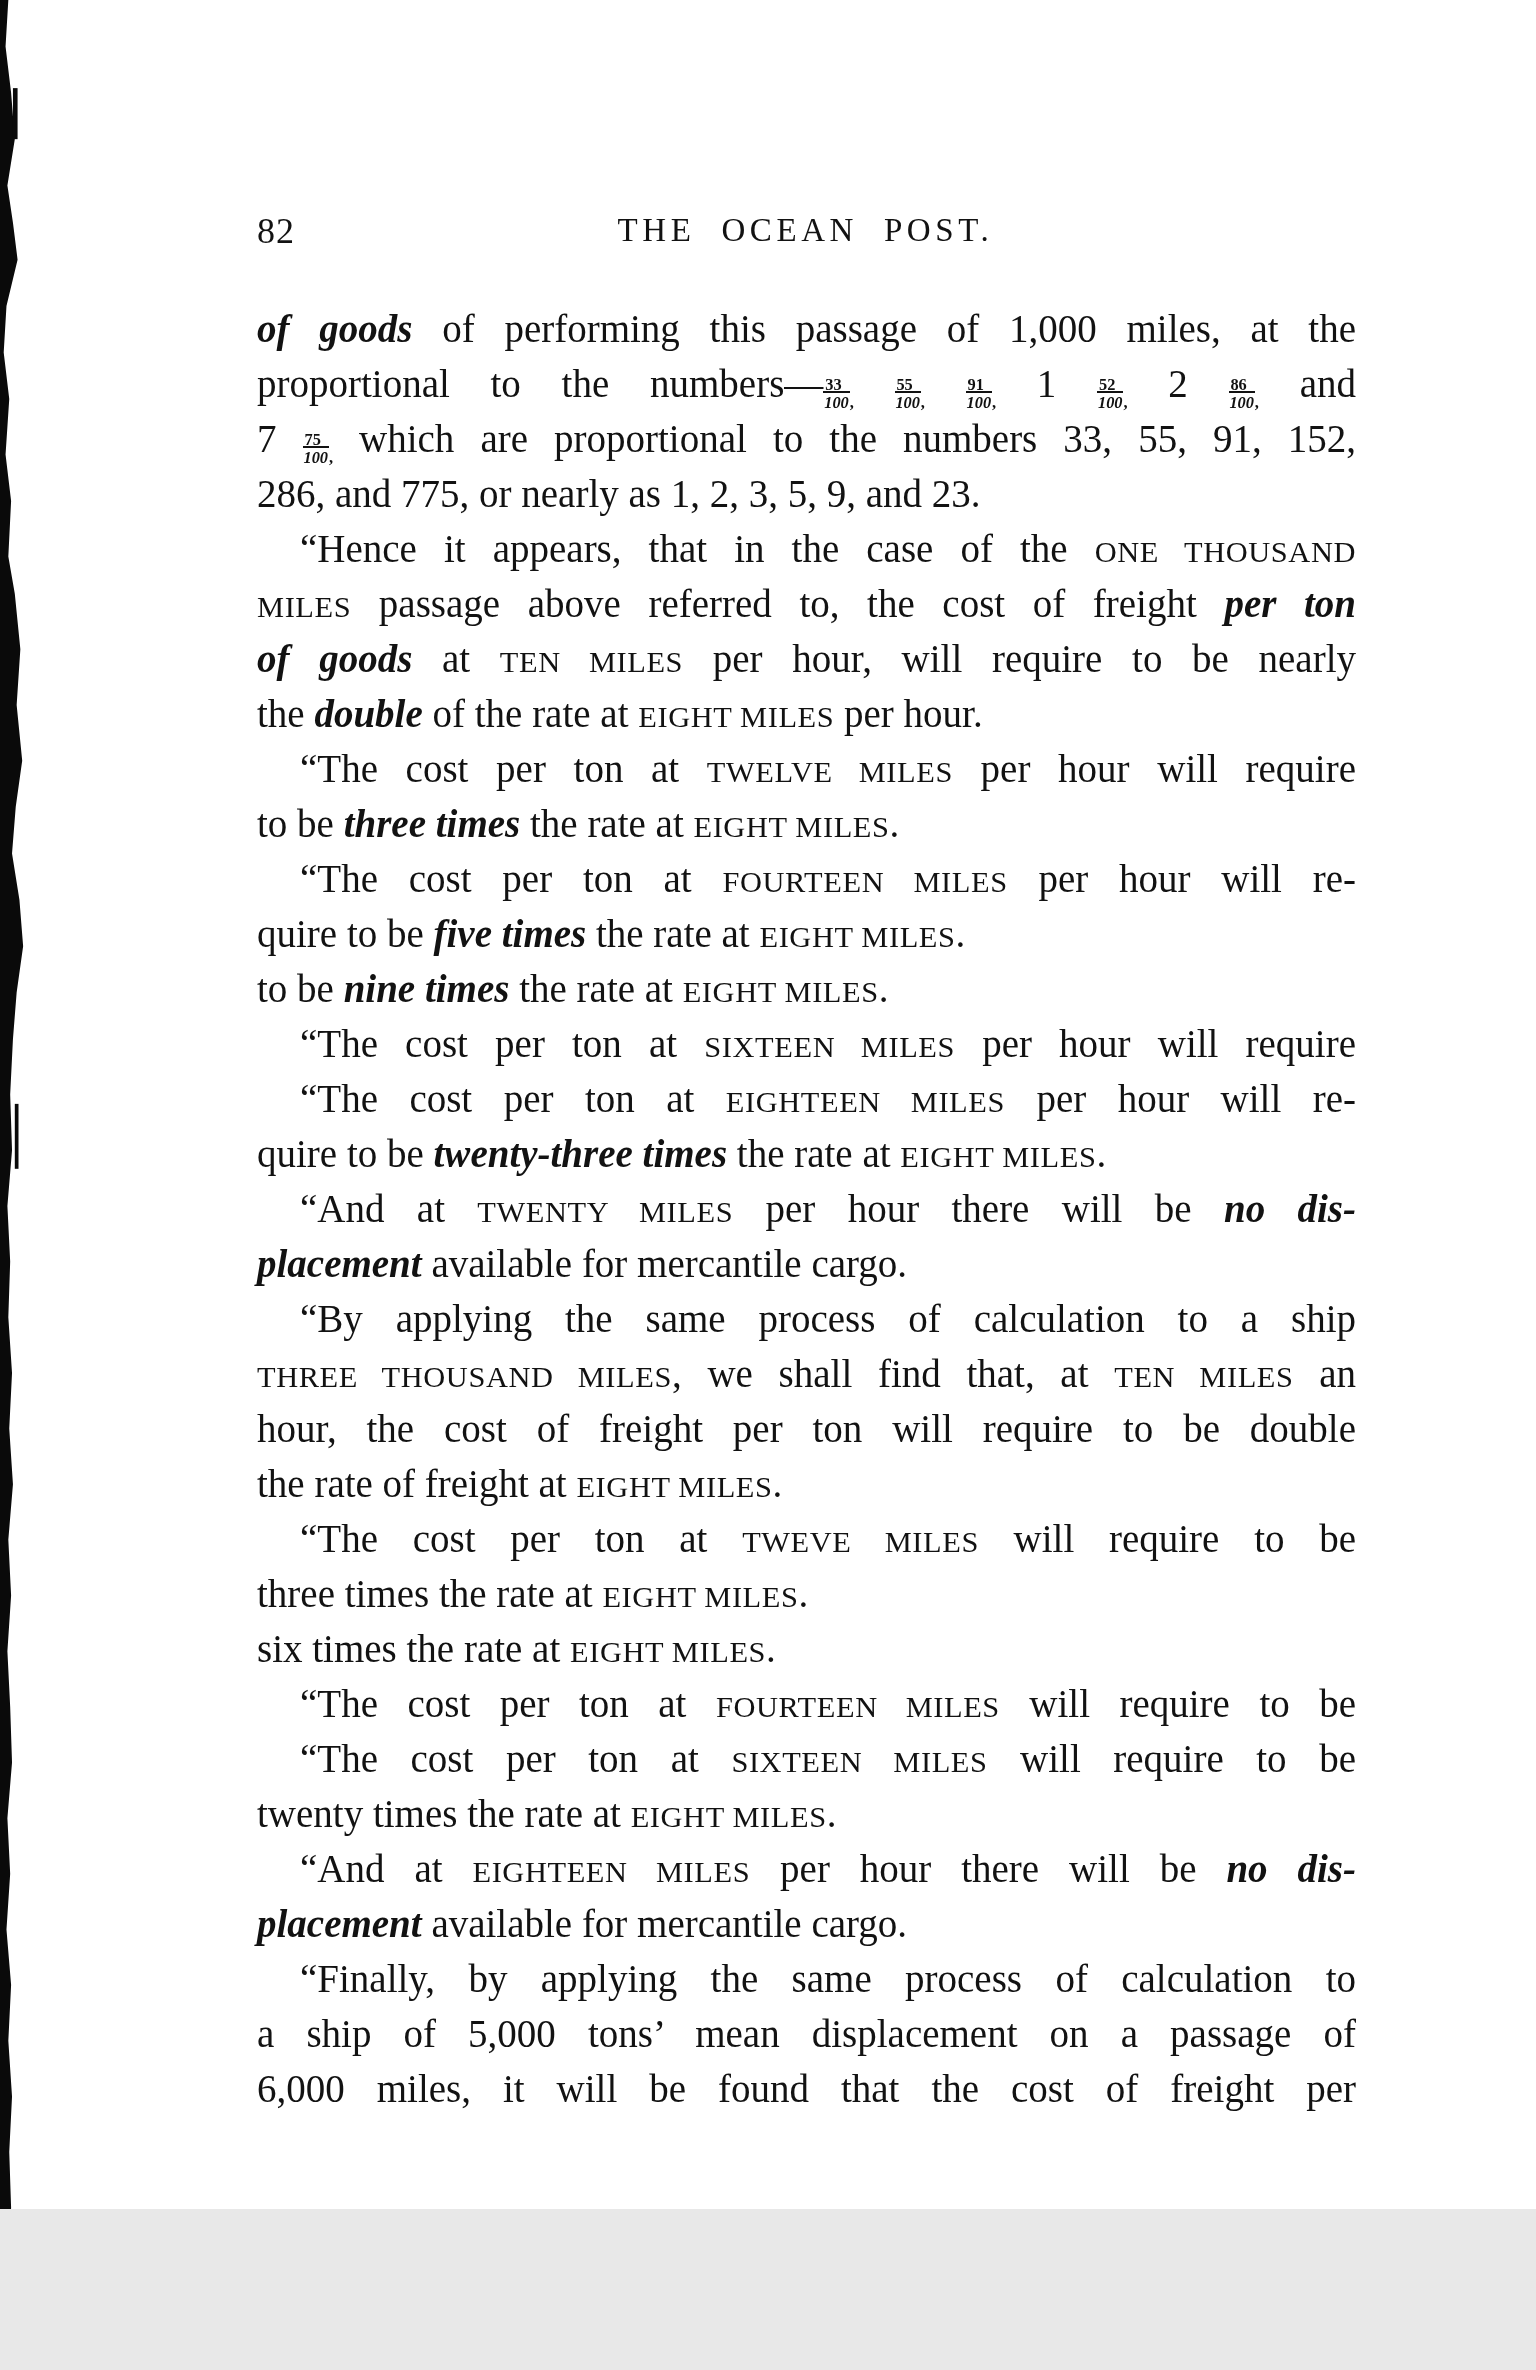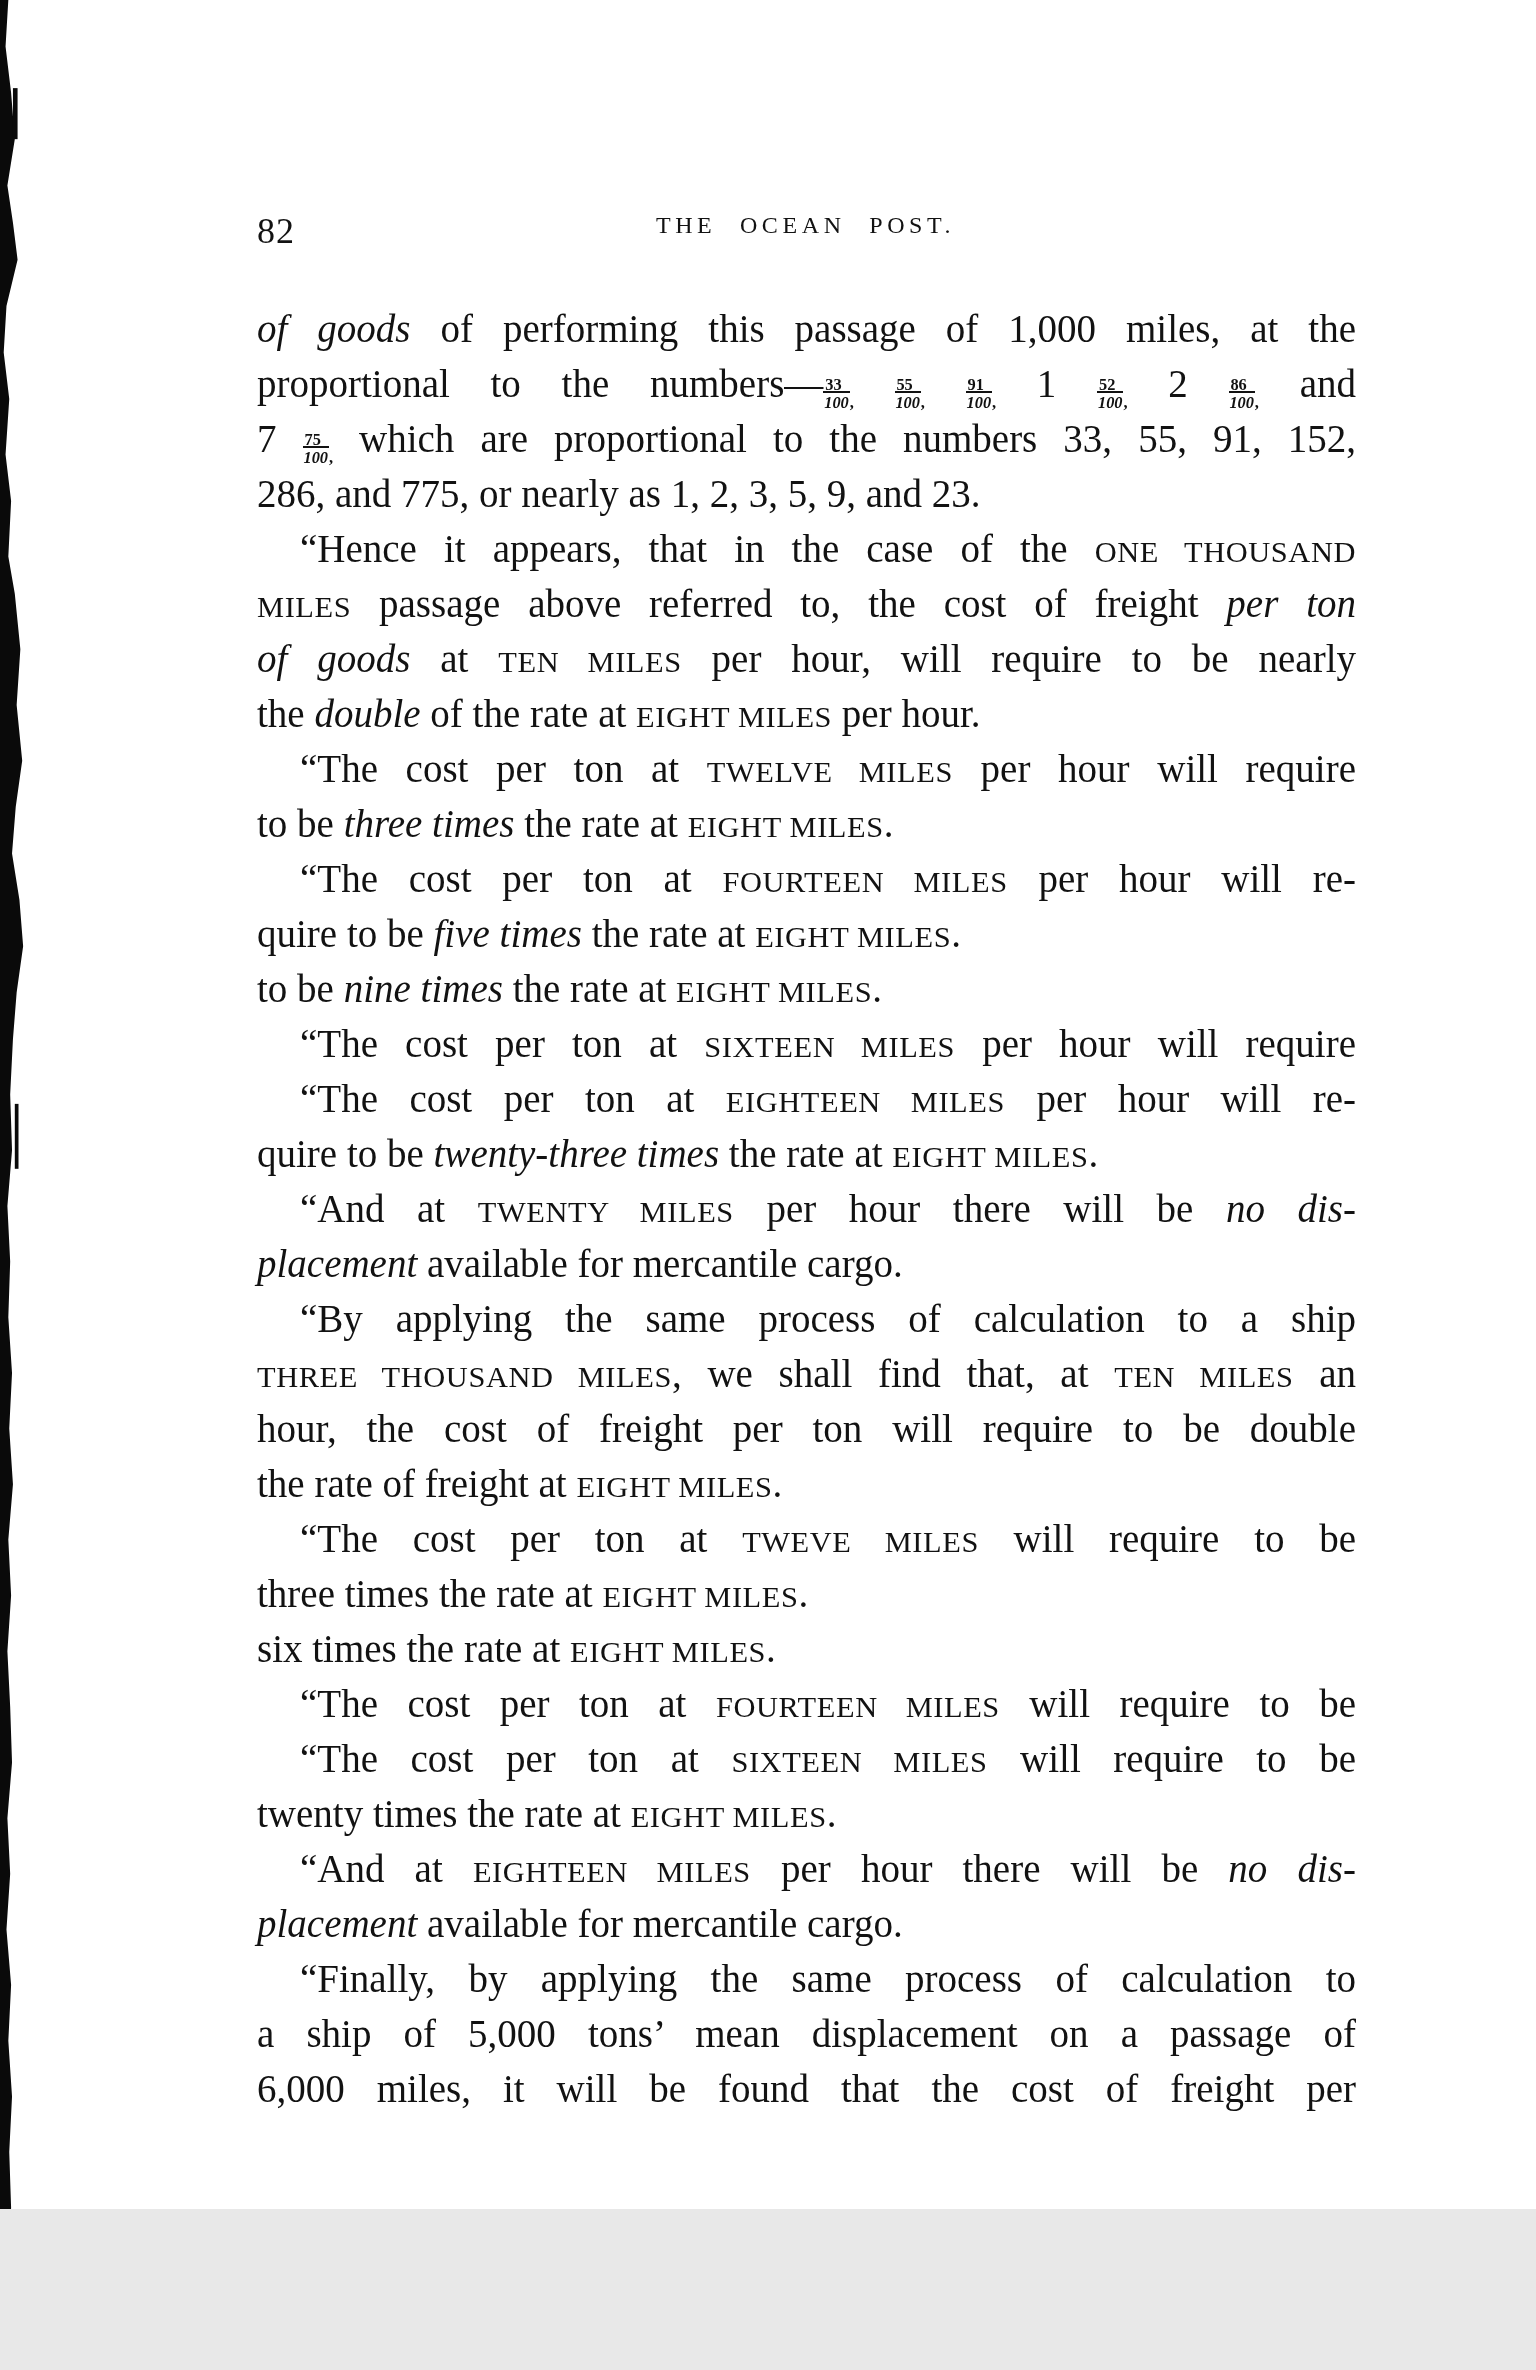--- a/index.html
+++ b/index.html
@@ -17,39 +17,39 @@
   }
   .binding{position:absolute;left:0;top:0;height:2371px;width:37px;}
   .header{
     position:absolute;left:257px;top:210px;width:1099px;height:52px;
     font-size:36px;
   }
   .pagenum{position:absolute;left:0;top:0;letter-spacing:0.9px;}
   .title{
     position:absolute;left:0;right:2px;top:1.9px;
     text-align:center;
-    font-size:24px;
+    font-size:33px;
     letter-spacing:4.6px;
     word-spacing:13px;
   }
   .body{
     position:absolute;left:257px;top:301px;width:1099px;
     font-size:39px;
   }
   .para{margin:0;padding:0;}
   .line{
     height:55px;line-height:55px;
     text-align:justify;
     text-align-last:left;
     text-justify:inter-word;
     white-space:normal;
   }
   .line.just{text-align-last:justify;}
   .line.indent{text-indent:43px;}
-  .it{font-style:italic;}
+  .it{font-style:italic;font-weight:bold;}
   .sc{font-size:0.78em;letter-spacing:0.6px;}
   .frac{
     display:inline-block;
     vertical-align:-11px;
     font-size:0.42em;
     line-height:1.08;
     text-align:center;
     font-weight:bold;
   }
   .frac .num{display:block;padding:0 1.9px;}

